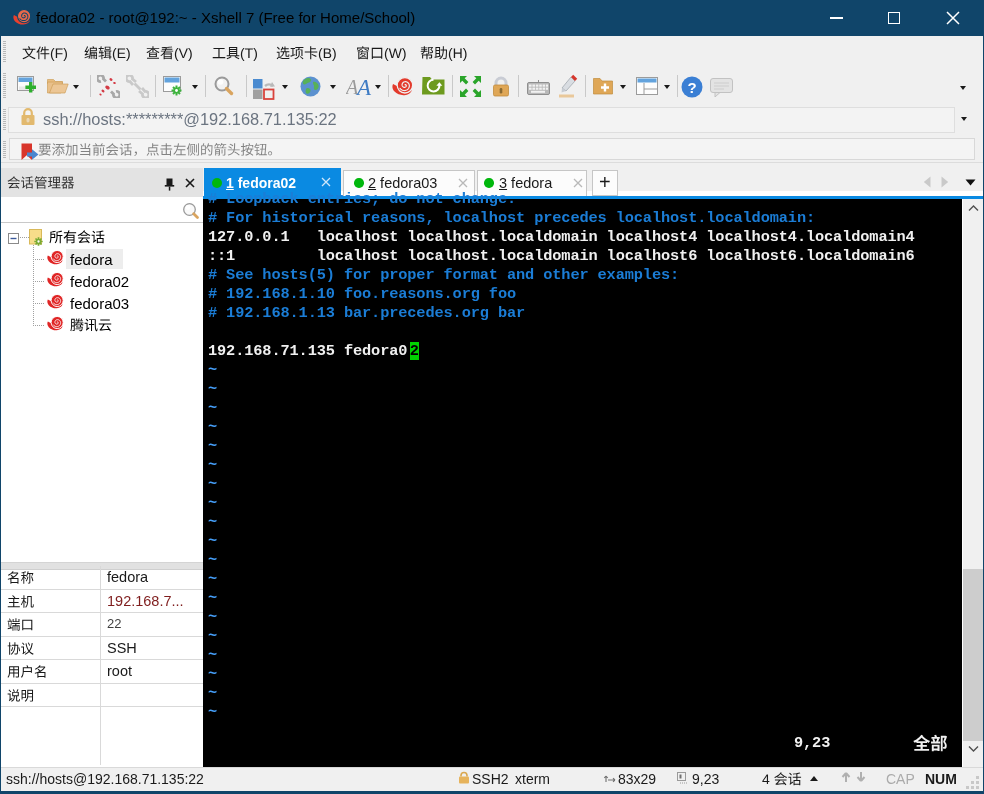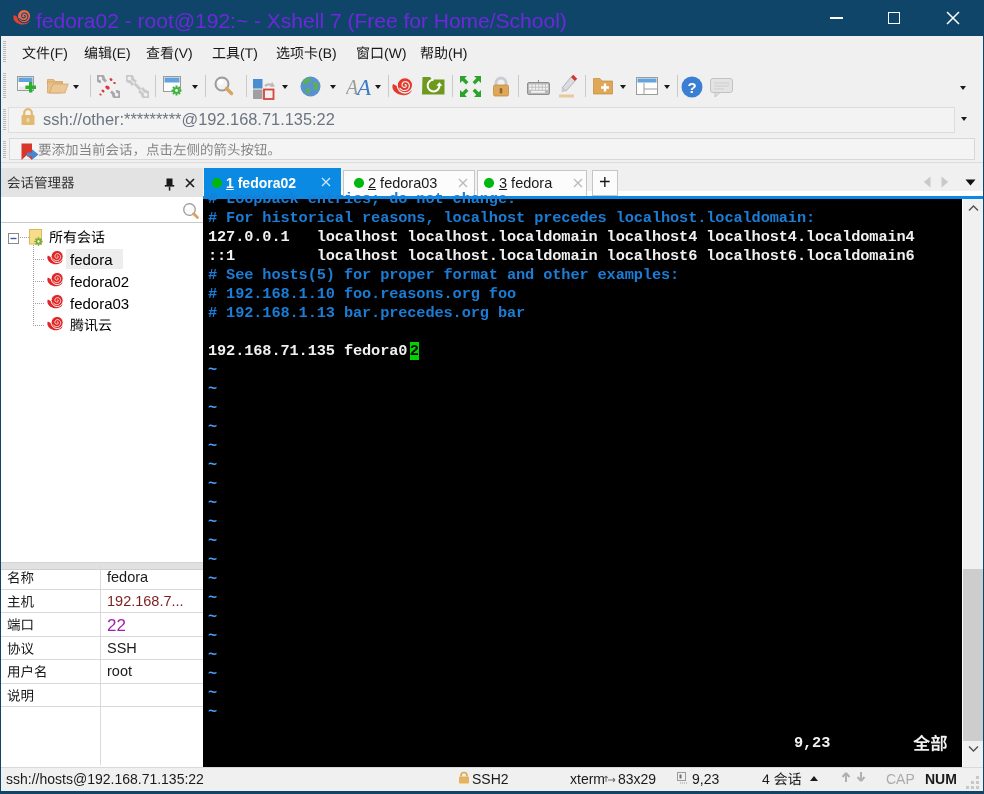--- a/index.html
+++ b/index.html
@@ -14,21 +14,21 @@
 .cur{background:#00d300;color:#000;position:relative;left:2.5px}
 
 </style></head><body>
 <div id="app">
 <div class="abs" style="left:0;top:0;width:984px;height:36px;background:#10456a"></div>
 <div class="abs" style="left:13px;top:9px;line-height:0"><svg width="18.0" height="16.2" viewBox="0 0 20 18">
         <path d="M1.0 6.6 C-0.2 9.0 0.4 11.8 2.4 13.9 C4.7 16.3 8.4 17.6 11.9 17.3 C15.3 17.0 17.9 15.2 18.9 12.8 L13.4 9.6 C12.1 10.8 10.2 11.2 8.4 10.6 Z" fill="#e8402e"></path>
         <circle cx="12.3" cy="7.9" r="7.35" fill="#e8694a" stroke="#10456a" stroke-width="1.2"></circle>
         <path d="M12.49 7.23 L12.58 7.22 L12.67 7.22 L12.77 7.23 L12.87 7.25 L12.98 7.29 L13.08 7.34 L13.18 7.41 L13.27 7.50 L13.36 7.59 L13.43 7.71 L13.49 7.83 L13.54 7.97 L13.58 8.12 L13.59 8.28 L13.59 8.44 L13.56 8.60 L13.51 8.77 L13.44 8.94 L13.35 9.10 L13.24 9.25 L13.11 9.39 L12.95 9.52 L12.78 9.63 L12.59 9.73 L12.38 9.80 L12.16 9.85 L11.93 9.87 L11.70 9.87 L11.46 9.84 L11.22 9.78 L10.98 9.69 L10.75 9.56 L10.54 9.41 L10.33 9.24 L10.15 9.03 L9.98 8.80 L9.85 8.55 L9.74 8.27 L9.66 7.98 L9.61 7.68 L9.60 7.37 L9.63 7.05 L9.69 6.73 L9.79 6.41 L9.93 6.11 L10.11 5.81 L10.32 5.54 L10.57 5.28 L10.85 5.06 L11.16 4.86 L11.50 4.70 L11.86 4.57 L12.24 4.49 L12.63 4.45 L13.03 4.46 L13.43 4.51 L13.83 4.61 L14.22 4.75 L14.60 4.94 L14.95 5.18 L15.29 5.46 L15.59 5.79 L15.86 6.15 L16.08 6.54 L16.27 6.96 L16.40 7.41 L16.49 7.88 L16.52 8.36 L16.50 8.84 L16.42 9.33 L16.28 9.81 L16.09 10.27 L15.84 10.72 L15.54 11.14 L15.19 11.53 L14.79 11.88 L14.35 12.19 L13.87 12.45 L13.36 12.65 L12.82 12.80 L12.27 12.88 L11.70 12.90 L11.12 12.86 L10.55 12.75 L9.99 12.57 L9.45 12.33 L8.93 12.02 L8.44 11.66 L8.00 11.23 L7.60 10.76" fill="none" stroke="#10456a" stroke-width="1.12" stroke-linecap="round"></path>
       </svg></div>
-<div class="abs" style="left:36px;top:9px;font-size:21px;color:#6d28d9">fedora02 - root@192:~ - Xshell 7 (Free for Home/School)</div>
+<div class="abs" style="left:36px;top:9px;font-size:15px;color:#000000">fedora02 - root@192:~ - Xshell 7 (Free for Home/School)</div>
 <div class="abs" style="left:830px;top:17px;width:13px;height:1.6px;background:#fff"></div>
 <div class="abs" style="left:888px;top:11.5px;width:12px;height:12px;border:1.4px solid #fff"></div>
 <svg class="abs" style="left:946px;top:11px" width="14" height="14">
 <path d="M1 1 L13 13 M13 1 L1 13" stroke="#fff" stroke-width="1.5"></path>
     </svg>
 <div class="abs" style="left:0;top:36px;width:984px;height:32px;background:#f0f0f0"></div>
 <div class="grip" style="left:3px;top:41px;height:22px"></div>
 <div style="position:absolute;left:22.0px;top:43.4px;line-height:0"><svg width="45.9" height="19.6" viewBox="0 0 45.9 19.6" style="overflow:visible" fill="#1a1a1a">
         <path transform="translate(0.00,15.12) scale(0.014000,-0.014000)" d="M724.8487548828125 629.7098388671875 802.04052734375 607.3994140625Q738.5506591796875 425.83935546875 639.8306884765625 293.9493408203125Q541.1107177734375 162.059326171875 403.13568115234375 71.619384765625Q265.16064453125 -18.820556640625 83.2105712890625 -77.5303955078125Q78.8704833984375 -68.68017578125 70.6903076171875 -55.3798828125Q62.5101318359375 -42.07958984375 53.24493408203125 -28.779296875Q43.979736328125 -15.47900390625 36.07958984375 -7.018798828125Q214.9095458984375 44.5709228515625 348.37445068359375 128.24566650390625Q481.83935546875 211.92041015625 574.8541870117188 335.460205078125Q667.8690185546875 459 724.8487548828125 629.7098388671875ZM270.101318359375 625.5897216796875Q327.0311279296875 470.780029296875 423.87591552734375 344.66534423828125Q520.720703125 218.5506591796875 656.7105712890625 129.37591552734375Q792.700439453125 40.201171875 967.0904541015625 -3.6787109375Q959.020263671875 -11.7489013671875 949.1700439453125 -24.35418701171875Q939.31982421875 -36.95947265625 930.4446411132812 -49.6497802734375Q921.5694580078125 -62.340087890625 915.4493408203125 -73.1903076171875Q736.1591796875 -23.580322265625 598.8892822265625 70.799560546875Q461.619384765625 165.179443359375 363.10455322265625 299.9493408203125Q264.5897216796875 434.71923828125 200.979736328125 603.499267578125ZM50.1497802734375 663.5506591796875H954.240234375V590.47900390625H50.1497802734375ZM423.07958984375 823.219970703125 501.00146484375 846.6505126953125Q524.2713623046875 811.04052734375 546.7362670898438 767.6255493164062Q569.201171875 724.2105712890625 579.861083984375 692.820556640625L497.4290771484375 666.219970703125Q488.1591796875 697.219970703125 466.86431884765625 741.719970703125Q445.5694580078125 786.219970703125 423.07958984375 823.219970703125Z"></path>
         <path transform="translate(14.00,15.12) scale(0.014000,-0.014000)" d="M604.2293701171875 827.9703369140625H679.2510986328125V-79.9703369140625H604.2293701171875ZM431.5694580078125 789.68017578125 503.861083984375 775.31982421875Q490.4710693359375 705.659912109375 470.88604736328125 638.3549194335938Q451.301025390625 571.0499267578125 426.6910400390625 512.8549194335938Q402.0810546875 454.659912109375 373.0311279296875 409.43994140625Q366.3509521484375 414.9500732421875 354.440673828125 422.15521240234375Q342.5303955078125 429.3603515625 330.42510986328125 436.06549072265625Q318.31982421875 442.7706298828125 308.859619140625 446.720703125Q337.9095458984375 488.380615234375 361.6295166015625 543.6255493164062Q385.3494873046875 598.8704833984375 402.95947265625 661.7254028320312Q420.5694580078125 724.580322265625 431.5694580078125 789.68017578125ZM441.4305419921875 635.28076171875H908.7503662109375V561.59912109375H422.5101318359375ZM316.6099853515625 341.180908203125H952.6505126953125V267.499267578125H316.6099853515625ZM267.6490478515625 836.3603515625 338.7706298828125 814.7098388671875Q307.380615234375 730.31982421875 265.820556640625 647.8947143554688Q224.260498046875 565.4696044921875 175.8104248046875 492.65447998046875Q127.3603515625 419.83935546875 74.80029296875 363.059326171875Q71.240234375 371.9095458984375 63.53509521484375 385.96490478515625Q55.8299560546875 400.020263671875 47.34478759765625 414.2706298828125Q38.859619140625 428.52099609375 31.739501953125 437.3712158203125Q79.0093994140625 486.2510986328125 122.559326171875 550.3509521484375Q166.1092529296875 614.4508056640625 203.6591796875 687.5506591796875Q241.2091064453125 760.6505126953125 267.6490478515625 836.3603515625ZM166.59912109375 578.6396484375 237.500732421875 649.541259765625 238.720703125 648.541259765625V-78.140380859375H166.59912109375Z"></path>
@@ -227,21 +227,21 @@
     </svg>
 <div class="caret" style="left:960.0px;top:86.0px"></div>
 <div class="abs" style="left:0;top:104px;width:984px;height:32px;background:#f0f0f0"></div>
 <div class="grip" style="left:3px;top:109px;height:22px"></div>
 <div class="abs" style="left:8px;top:107px;width:947px;height:26px;background:#f3f3f3;border:1px solid #dedede"></div>
 <svg class="abs" style="left:20px;top:107px" width="16" height="20">
       <path d="M4.2 8 V6 a3.8 3.8 0 0 1 7.6 0 V8" fill="none" stroke="#e2b96e" stroke-width="2.2"></path>
 <rect x="1.5" y="8" width="13" height="10" rx="1" fill="#e2b96e"></rect>
 <rect x="6.5" y="11" width="3" height="4.5" rx="1.4" fill="#f0f0f0" opacity="0.55"></rect>
     </svg>
-<div class="abs" style="left:43px;top:109.5px;font-size:16.4px;color:#6b7480">ssh://other:*********@192.168.71.135:22</div>
+<div class="abs" style="left:43px;top:109.5px;font-size:16.4px;color:#6b7480">ssh://hosts:*********@192.168.71.135:22</div>
 <div class="caret" style="left:961.0px;top:117.0px"></div>
 <div class="abs" style="left:0;top:136px;width:984px;height:27px;background:#f0f0f0;border-bottom:1px solid #dcdcdc"></div>
 <div class="grip" style="left:3px;top:141px;height:18px"></div>
 <div class="abs" style="left:9px;top:138px;width:966px;height:22px;background:#f4f4f4;border:1px solid #d8d8d8"></div>
 <svg class="abs" style="left:21px;top:143px" width="18" height="19">
       <path d="M0.5 0.5 h10.5 v16.5 L5.75 12.2 0.5 17 Z" fill="#d8352b"></path>
 <path d="M6 9.5 h5 v-3.2 l6.5 5.2 -6.5 5.2 v-3.2 h-5 z" fill="#4a86cf"></path>
     </svg>
 <div style="position:absolute;left:38.0px;top:139.8px;line-height:0"><svg width="243.0" height="18.9" viewBox="0 0 243.0 18.9" style="overflow:visible" fill="#828282">
         <path transform="translate(0.00,14.58) scale(0.013500,-0.013500)" d="M53.6396484375 297.5506591796875H946.7503662109375V231.499267578125H53.6396484375ZM69.0296630859375 796.5506591796875H930.0701904296875V730.1092529296875H69.0296630859375ZM692.3089599609375 271 763.16064453125 250.419677734375Q728.6505126953125 169.3994140625 670.8704833984375 111.83935546875Q613.0904541015625 54.279296875 529.8704833984375 16.14434814453125Q446.6505126953125 -21.9906005859375 336.820556640625 -44.73553466796875Q226.9906005859375 -67.48046875 89.6005859375 -78.48046875Q85.6505126953125 -62.340087890625 77.3603515625 -44.00469970703125Q69.0701904296875 -25.6693115234375 59.3900146484375 -13.0390625Q234.5897216796875 -2.7691650390625 360.739501953125 27.68560791015625Q486.8892822265625 58.140380859375 568.6841430664062 117.0701904296875Q650.47900390625 176 692.3089599609375 271ZM186.3494873046875 101.1700439453125 239.6505126953125 154.201171875Q335.92041015625 137.0311279296875 431.55535888671875 116.16607666015625Q527.1903076171875 95.301025390625 616.80029296875 72.21600341796875Q706.4102783203125 49.1309814453125 784.6052856445312 25.02099609375Q862.80029296875 0.9110107421875 923.80029296875 -21.5289306640625L860.4290771484375 -80.020263671875Q784.59912109375 -48.80029296875 678.2691650390625 -16.6302490234375Q571.939208984375 15.539794921875 446.3892822265625 45.8798828125Q320.83935546875 76.219970703125 186.3494873046875 101.1700439453125ZM342.279296875 771.9500732421875H413.40087890625V422.3603515625H342.279296875ZM575.6490478515625 771.9500732421875H646.7706298828125V422.3603515625H575.6490478515625ZM189.861083984375 583.2091064453125V447.3306884765625H813.9688720703125V583.2091064453125ZM119.1295166015625 644.9703369140625H888.2105712890625V385.95947265625H119.1295166015625ZM186.3494873046875 101.1700439453125Q220.5694580078125 139.3900146484375 258.5093994140625 189.02496337890625Q296.4493408203125 238.659912109375 331.08428955078125 291.9898681640625Q365.71923828125 345.31982421875 389.939208984375 393.31982421875L465.52099609375 374.7894287109375Q441.6910400390625 327.3494873046875 408.22613525390625 276.4696044921875Q374.76123046875 225.5897216796875 339.68634033203125 179.7098388671875Q304.6114501953125 133.8299560546875 275.9515380859375 100.780029296875Z"></path>
@@ -353,21 +353,21 @@
 <div style="position:absolute;left:7.0px;top:591.5px;line-height:0"><svg width="27.0" height="18.9" viewBox="0 0 27.0 18.9" style="overflow:visible" fill="#1a1a1a">
         <path transform="translate(0.00,14.58) scale(0.013500,-0.013500)" d="M102.8096923828125 640.28076171875H897.0701904296875V566.59912109375H102.8096923828125ZM148.8299560546875 346.620849609375H855.8299560546875V273.71923828125H148.8299560546875ZM56.31982421875 27.3712158203125H947.900146484375V-46.0904541015625H56.31982421875ZM459.0390625 581.379150390625H540.1309814453125V-10.5897216796875H459.0390625ZM373.5289306640625 794.51953125 434.7503662109375 836.2105712890625Q467.3603515625 813.5506591796875 502.72540283203125 784.8057250976562Q538.0904541015625 756.060791015625 569.2355346679688 727.4258422851562Q600.380615234375 698.7908935546875 619.940673828125 674.7908935546875L554.59912109375 627.759765625Q536.819091796875 651.3697509765625 506.6490478515625 680.8947143554688Q476.47900390625 710.419677734375 441.50396728515625 740.5546264648438Q406.5289306640625 770.6895751953125 373.5289306640625 794.51953125Z"></path>
         <path transform="translate(13.50,14.58) scale(0.013500,-0.013500)" d="M542.16064453125 782.9703369140625H792.3994140625V711.8487548828125H542.16064453125ZM497.859619140625 782.9703369140625H570.541259765625V461.8502197265625Q570.541259765625 399.68017578125 564.6512451171875 328.14508056640625Q558.76123046875 256.6099853515625 542.1762084960938 183.8798828125Q525.5911865234375 111.1497802734375 492.8111572265625 43.5897216796875Q460.0311279296875 -23.9703369140625 406.2510986328125 -79.80029296875Q400.740966796875 -72.900146484375 390.30572509765625 -63.5499267578125Q379.8704833984375 -54.19970703125 368.54522705078125 -45.1295166015625Q357.219970703125 -36.059326171875 348.539794921875 -31.71923828125Q399.3697509765625 20.5506591796875 429.39471435546875 82.1005859375Q459.419677734375 143.6505126953125 474.0296630859375 209.28546142578125Q488.6396484375 274.92041015625 493.2496337890625 339.3603515625Q497.859619140625 403.80029296875 497.859619140625 462.240234375ZM758.9688720703125 782.9703369140625H833.4305419921875V61.8907470703125Q833.4305419921875 37.5709228515625 834.8455200195312 23.38604736328125Q836.260498046875 9.201171875 839.700439453125 5.5911865234375Q847.80029296875 -0.4088134765625 857.68017578125 -0.4088134765625Q863.340087890625 -0.4088134765625 871.5249633789062 -0.4088134765625Q879.7098388671875 -0.4088134765625 886.5897216796875 -0.4088134765625Q901.1295166015625 -0.4088134765625 907.3994140625 7.0311279296875Q911.2293701171875 11.64111328125 913.7543334960938 19.44610595703125Q916.279296875 27.2510986328125 917.279296875 45.0810546875Q918.8892822265625 62.301025390625 919.8892822265625 99.98590087890625Q920.8892822265625 137.6707763671875 921.499267578125 188.2105712890625Q932.95947265625 177.3104248046875 948.9547729492188 168.82525634765625Q964.9500732421875 160.340087890625 978.9703369140625 155.6099853515625Q978.9703369140625 127.780029296875 977.580322265625 96.25506591796875Q976.1903076171875 64.7301025390625 974.6052856445312 38.6201171875Q973.020263671875 12.5101318359375 971.240234375 -0.43994140625Q963.68017578125 -40.9500732421875 943.1700439453125 -56.0701904296875Q932 -63.020263671875 918.6848754882812 -66.49530029296875Q905.3697509765625 -69.9703369140625 889.5897216796875 -69.9703369140625Q879.2496337890625 -69.9703369140625 864.1646118164062 -69.9703369140625Q849.07958984375 -69.9703369140625 839.1295166015625 -69.9703369140625Q824.619384765625 -69.9703369140625 808.9142456054688 -65.520263671875Q793.2091064453125 -61.0701904296875 781.6490478515625 -50.56005859375Q773.47900390625 -42.8299560546875 768.3089599609375 -31.79486083984375Q763.138916015625 -20.759765625 761.0538940429688 2.49530029296875Q758.9688720703125 25.7503662109375 758.9688720703125 68.140380859375ZM51.979736328125 625.5506591796875H438.6099853515625V553.819091796875H51.979736328125ZM218.0390625 840.3603515625H290.5506591796875V-78.5303955078125H218.0390625ZM214.9189453125 581.179443359375 264.1497802734375 564.59912109375Q250.31982421875 503.59912109375 229.35491943359375 438.79412841796875Q208.3900146484375 373.9891357421875 182.1201171875 312.18414306640625Q155.8502197265625 250.379150390625 126.80029296875 197.18414306640625Q97.7503662109375 143.9891357421875 67.140380859375 106.819091796875Q60.80029296875 121.95947265625 49.03509521484375 141.63494873046875Q37.2698974609375 161.3104248046875 27.5897216796875 174.6707763671875Q56.0296630859375 208.500732421875 84.299560546875 255.380615234375Q112.5694580078125 302.260498046875 137.4493408203125 356.88531494140625Q162.3292236328125 411.5101318359375 182.40411376953125 468.96490478515625Q202.47900390625 526.419677734375 214.9189453125 581.179443359375ZM283.9906005859375 471.020263671875Q294.9906005859375 461.020263671875 317.62554931640625 436.82525634765625Q340.260498046875 412.6302490234375 366.00543212890625 383.93524169921875Q391.7503662109375 355.240234375 413.38531494140625 330.740234375Q435.020263671875 306.240234375 443.6302490234375 295.6302490234375L397.3994140625 234.138916015625Q386.3994140625 252.0390625 366.739501953125 279.68414306640625Q347.07958984375 307.3292236328125 324.00469970703125 337.499267578125Q300.9298095703125 367.6693115234375 280.07489013671875 393.7293701171875Q259.219970703125 419.7894287109375 245.8299560546875 435.299560546875Z"></path>
       </svg></div>
 <div class="abs" style="left:107px;top:592.8px;font-size:14.5px;color:#7f1d1d">192.168.7...</div>
 <div class="abs" style="left:0;top:613.0px;width:203px;height:23.5px;border-bottom:1px solid #d9d9d9"></div>
 <div style="position:absolute;left:7.0px;top:615.0px;line-height:0"><svg width="27.0" height="18.9" viewBox="0 0 27.0 18.9" style="overflow:visible" fill="#1a1a1a">
         <path transform="translate(0.00,14.58) scale(0.013500,-0.013500)" d="M375.539794921875 478.820556640625H956.8502197265625V410.9891357421875H375.539794921875ZM562.51953125 294.419677734375H622.5506591796875V-70.3104248046875H562.51953125ZM714.71923828125 294.419677734375H775.140380859375V-67.8704833984375H714.71923828125ZM626.939208984375 838.1903076171875H698.8408203125V580.240234375H626.939208984375ZM406.7894287109375 319.8502197265625H904.1497802734375V254.7489013671875H474.7908935546875V-79.3603515625H406.7894287109375ZM867.5289306640625 319.8502197265625H934.3603515625V-11.1591796875Q934.3603515625 -34.51953125 929.6903076171875 -48.45477294921875Q925.020263671875 -62.3900146484375 909.340087890625 -70.0701904296875Q893.43994140625 -77.580322265625 871.4048461914062 -79.55535888671875Q849.3697509765625 -81.5303955078125 815.539794921875 -81.5303955078125Q813.759765625 -68.340087890625 807.6146850585938 -51.28472900390625Q801.4696044921875 -34.2293701171875 794.739501953125 -21.59912109375Q816.1092529296875 -22.59912109375 833.2941284179688 -22.59912109375Q850.47900390625 -22.59912109375 856.3089599609375 -21.9891357421875Q867.5289306640625 -21.9891357421875 867.5289306640625 -10.379150390625ZM626.259033203125 455.780029296875 712.861083984375 437.6895751953125Q698.40087890625 395.0093994140625 685.0256958007812 350.559326171875Q671.6505126953125 306.1092529296875 659.5303955078125 275.1591796875L595.0889892578125 292.859619140625Q604.259033203125 327.3697509765625 613.259033203125 373.81982421875Q622.259033203125 420.2698974609375 626.259033203125 455.780029296875ZM418.739501953125 789.92041015625H488.52099609375V618.4710693359375H850.23876953125V789.92041015625H922.3603515625V552.419677734375H418.739501953125ZM50.0296630859375 651.620849609375H386.5897216796875V582.059326171875H50.0296630859375ZM43.5694580078125 94.5709228515625Q108.95947265625 108.0108642578125 200.0694580078125 130.28076171875Q291.179443359375 152.5506591796875 385.2293701171875 175.2105712890625L393.51953125 105.259033203125Q306.0296630859375 82.2091064453125 218.5897216796875 60.1591796875Q131.1497802734375 38.1092529296875 60.979736328125 19.8892822265625ZM82.2293701171875 523.739501953125 140.260498046875 533.8096923828125Q151.92041015625 476.7098388671875 161.27532958984375 412.3900146484375Q170.6302490234375 348.0701904296875 177.37518310546875 286.55535888671875Q184.1201171875 225.04052734375 185.7301025390625 175.5506591796875L125.578857421875 165.3104248046875Q124.138916015625 214.80029296875 117.89398193359375 276.70513916015625Q111.6490478515625 338.6099853515625 102.379150390625 403.12481689453125Q93.1092529296875 467.6396484375 82.2293701171875 523.739501953125ZM289.798828125 542.6895751953125 355.2901611328125 530.7894287109375Q348.0701904296875 480.5694580078125 339.15521240234375 424.799560546875Q330.240234375 369.0296630859375 320.21527099609375 312.73480224609375Q310.1903076171875 256.43994140625 300.4703369140625 205.64508056640625Q290.7503662109375 154.8502197265625 280.5303955078125 115.1903076171875L228.2293701171875 127.48046875Q237.6693115234375 167.92041015625 246.41424560546875 219.80029296875Q255.1591796875 271.68017578125 263.7091064453125 328.47503662109375Q272.259033203125 385.2698974609375 279.00396728515625 440.45477294921875Q285.7489013671875 495.6396484375 289.798828125 542.6895751953125ZM150.059326171875 810.3900146484375 213.500732421875 829.7503662109375Q234.16064453125 795.92041015625 253.90557861328125 755.0904541015625Q273.6505126953125 714.260498046875 282.8704833984375 684.04052734375L216.259033203125 660.7301025390625Q207.4290771484375 691.340087890625 188.1591796875 733.56005859375Q168.8892822265625 775.780029296875 150.059326171875 810.3900146484375Z"></path>
         <path transform="translate(13.50,14.58) scale(0.013500,-0.013500)" d="M126.939208984375 735.380615234375H876.500732421875V-50.5506591796875H795.798828125V659.9688720703125H204.52099609375V-55.4305419921875H126.939208984375ZM161.900146484375 107.0810546875H851.31982421875V30.279296875H161.900146484375Z"></path>
       </svg></div>
-<div class="abs" style="left:107px;top:616.2px;font-size:17px;color:#a21caf">22</div>
+<div class="abs" style="left:107px;top:616.2px;font-size:13px;color:#404040">22</div>
 <div class="abs" style="left:0;top:636.5px;width:203px;height:23.5px;border-bottom:1px solid #d9d9d9"></div>
 <div style="position:absolute;left:7.0px;top:638.5px;line-height:0"><svg width="27.0" height="18.9" viewBox="0 0 27.0 18.9" style="overflow:visible" fill="#1a1a1a">
         <path transform="translate(0.00,14.58) scale(0.013500,-0.013500)" d="M47.419677734375 605.80029296875H340.240234375V535.8487548828125H47.419677734375ZM160.4290771484375 840.3603515625H232.940673828125V-78.5303955078125H160.4290771484375ZM370.9500732421875 650.04052734375H788.419677734375V577.35888671875H370.9500732421875ZM759.5289306640625 650.04052734375H831.6505126953125Q831.6505126953125 650.04052734375 831.6505126953125 642.6154174804688Q831.6505126953125 635.1903076171875 831.4555053710938 626.2901611328125Q831.260498046875 617.3900146484375 831.260498046875 612.0499267578125Q827.04052734375 444.5101318359375 822.820556640625 329.240234375Q818.6005859375 213.9703369140625 812.6856079101562 140.8603515625Q806.7706298828125 67.7503662109375 798.16064453125 27.9703369140625Q789.5506591796875 -11.8096923828125 776.5506591796875 -28.5897216796875Q761.820556640625 -49.43994140625 744.7854614257812 -57.47503662109375Q727.7503662109375 -65.5101318359375 703.4102783203125 -68.460205078125Q680.240234375 -71.020263671875 642.7152709960938 -70.49530029296875Q605.1903076171875 -69.9703369140625 565.3603515625 -67.7503662109375Q564.3603515625 -51.1700439453125 558.460205078125 -30.6895751953125Q552.56005859375 -10.2091064453125 542.4898681640625 4.76123046875Q585.6396484375 1.1512451171875 621.7644653320312 0.34625244140625Q657.8892822265625 -0.458740234375 673.279296875 -0.458740234375Q687.1092529296875 -0.458740234375 695.9142456054688 2.62628173828125Q704.71923828125 5.7113037109375 711.71923828125 15.101318359375Q722.5491943359375 27.3212890625 729.879150390625 65.1512451171875Q737.2091064453125 102.981201171875 742.7340698242188 174.7510986328125Q748.259033203125 246.52099609375 752.2839965820312 358.86578369140625Q756.3089599609375 471.2105712890625 759.5289306640625 632.8502197265625ZM386.0390625 474.340087890625 453.8704833984375 460.9298095703125Q437.6505126953125 382.099853515625 410.04052734375 307.46490478515625Q382.4305419921875 232.8299560546875 347.820556640625 180.780029296875Q341.92041015625 185.900146484375 331.68017578125 193.60528564453125Q321.43994140625 201.3104248046875 310.19970703125 208.62554931640625Q298.95947265625 215.940673828125 290.6693115234375 220.28076171875Q324.499267578125 268.6005859375 348.439208984375 335.8104248046875Q372.379150390625 403.020263671875 386.0390625 474.340087890625ZM838.499267578125 458.2698974609375 901.6505126953125 471.0701904296875Q916.260498046875 425.5101318359375 930.4555053710938 373.25506591796875Q944.6505126953125 321 955.7355346679688 272.85491943359375Q966.820556640625 224.7098388671875 971.6005859375 189.759765625L902.499267578125 172.3994140625Q898.71923828125 208.3494873046875 888.71923828125 257.49456787109375Q878.71923828125 306.6396484375 865.71923828125 359.479736328125Q852.71923828125 412.31982421875 838.499267578125 458.2698974609375ZM549.0390625 830.6505126953125H620.7706298828125V651.5491943359375Q620.7706298828125 568.3292236328125 612.7706298828125 474.52423095703125Q604.7706298828125 380.71923828125 577.440673828125 283.69427490234375Q550.1107177734375 186.6693115234375 492.92584228515625 93.81439208984375Q435.740966796875 0.95947265625 337.5911865234375 -81.3603515625Q331.6910400390625 -72.68017578125 321.3408203125 -63.24493408203125Q310.9906005859375 -53.8096923828125 300.05535888671875 -44.65447998046875Q289.1201171875 -35.499267578125 280.0499267578125 -30.379150390625Q374.6895751953125 47.04052734375 428.81439208984375 133.80029296875Q482.939208984375 220.56005859375 508.68414306640625 310.9898681640625Q534.4290771484375 401.419677734375 541.7340698242188 488.32452392578125Q549.0390625 575.2293701171875 549.0390625 651.939208984375Z"></path>
         <path transform="translate(13.50,14.58) scale(0.013500,-0.013500)" d="M441.52099609375 766.020263671875Q474.7908935546875 573.6005859375 538.3657836914062 417.28076171875Q601.940673828125 260.9609375 708.4055786132812 150.4110107421875Q814.8704833984375 39.861083984375 975.5303955078125 -17.5289306640625Q966.8502197265625 -25.2091064453125 956.5 -37.03436279296875Q946.1497802734375 -48.859619140625 937.1895751953125 -60.96490478515625Q928.2293701171875 -73.0701904296875 922.1092529296875 -83.3104248046875Q797.5491943359375 -34.580322265625 705.939208984375 43.8697509765625Q614.3292236328125 122.31982421875 549.8892822265625 228.68487548828125Q485.4493408203125 335.0499267578125 442.31439208984375 466.8299560546875Q399.179443359375 598.6099853515625 370.95947265625 754.3900146484375ZM541.7894287109375 793.3603515625 605.40087890625 820.0108642578125Q626.4508056640625 787.060791015625 646.9157104492188 749.4157104492188Q667.380615234375 711.7706298828125 683.8455200195312 676.4305419921875Q700.3104248046875 641.0904541015625 708.3603515625 613.3603515625L640.23876953125 581.9298095703125Q632.35888671875 609.8798828125 616.7839965820312 646.219970703125Q601.2091064453125 682.56005859375 581.8292236328125 721.2901611328125Q562.4493408203125 760.020263671875 541.7894287109375 793.3603515625ZM832.138916015625 778.340087890625 908.5506591796875 766.099853515625Q884.3306884765625 623.8299560546875 845.8057250976562 496.159912109375Q807.28076171875 368.4898681640625 744.9508056640625 259.1497802734375Q682.620849609375 149.8096923828125 587.7908935546875 62.38458251953125Q492.9609375 -25.04052734375 355.52099609375 -86.820556640625Q350.7908935546875 -77.3603515625 342.80572509765625 -66.14508056640625Q334.820556640625 -54.9298095703125 326.640380859375 -43.9095458984375Q318.460205078125 -32.8892822265625 311.1700439453125 -25.2091064453125Q442.9298095703125 31.060791015625 533.1396484375 113.3907470703125Q623.3494873046875 195.720703125 682.0343627929688 299.35565185546875Q740.71923828125 402.9906005859375 775.7941284179688 523.6754760742188Q810.8690185546875 644.3603515625 832.138916015625 778.340087890625ZM112.9891357421875 771.219970703125 166.7503662109375 811.6707763671875Q190.1903076171875 789.3306884765625 214.82525634765625 762.2955932617188Q239.460205078125 735.260498046875 260.98516845703125 709.42041015625Q282.5101318359375 683.580322265625 294.7301025390625 663.240234375L237.8487548828125 615.83935546875Q225.4088134765625 637.179443359375 204.66387939453125 664.4095458984375Q183.9189453125 691.6396484375 159.97900390625 719.5647583007812Q136.0390625 747.4898681640625 112.9891357421875 771.219970703125ZM187.3994140625 -53.940673828125 174.3089599609375 16.060791015625 195.59912109375 47.6910400390625 380.43994140625 174.8017578125Q384.3900146484375 160.0513916015625 391.900146484375 141.3509521484375Q399.4102783203125 122.6505126953125 404.5303955078125 111.020263671875Q338.68017578125 63.9500732421875 298.3900146484375 34.85491943359375Q258.099853515625 5.759765625 235.979736328125 -10.8603515625Q213.859619140625 -27.48046875 203.71453857421875 -36.9305419921875Q193.5694580078125 -46.380615234375 187.3994140625 -53.940673828125ZM46.19970703125 526.6005859375H249.3603515625V454.0889892578125H46.19970703125ZM187.3994140625 -53.940673828125Q183.4493408203125 -45.6505126953125 175.5491943359375 -35.49530029296875Q167.6490478515625 -25.340087890625 159.16387939453125 -15.57489013671875Q150.6787109375 -5.8096923828125 143.55859375 -0.6895751953125Q156.23876953125 10.820556640625 171.6888427734375 36.6107177734375Q187.138916015625 62.40087890625 187.138916015625 100.6910400390625V526.6005859375H259.820556640625V46.500732421875Q259.820556640625 46.500732421875 252.700439453125 38.96563720703125Q245.580322265625 31.4305419921875 234.59515380859375 19.83538818359375Q223.6099853515625 8.240234375 212.62481689453125 -5.3299560546875Q201.6396484375 -18.900146484375 194.51953125 -31.77532958984375Q187.3994140625 -44.6505126953125 187.3994140625 -53.940673828125Z"></path>
       </svg></div>
 <div class="abs" style="left:107px;top:639.8px;font-size:14.5px;color:#1a1a1a">SSH</div>
 <div class="abs" style="left:0;top:660.0px;width:203px;height:23.5px;border-bottom:1px solid #d9d9d9"></div>
 <div style="position:absolute;left:7.0px;top:662.0px;line-height:0"><svg width="40.5" height="18.9" viewBox="0 0 40.5 18.9" style="overflow:visible" fill="#1a1a1a">
         <path transform="translate(0.00,14.58) scale(0.013500,-0.013500)" d="M195.820556640625 769.8704833984375H842.6693115234375V697.7489013671875H195.820556640625ZM195.820556640625 536.6005859375H841.179443359375V465.6490478515625H195.820556640625ZM190.3306884765625 297.720703125H843.1295166015625V226.59912109375H190.3306884765625ZM153.299560546875 769.8704833984375H227.1512451171875V406.9906005859375Q227.1512451171875 350.260498046875 222.26123046875 284.9703369140625Q217.3712158203125 219.68017578125 203.5911865234375 153.3900146484375Q189.8111572265625 87.099853515625 162.64111328125 25.979736328125Q135.4710693359375 -35.140380859375 90.301025390625 -85.140380859375Q84.7908935546875 -77.240234375 73.96563720703125 -67.58502197265625Q63.140380859375 -57.9298095703125 51.92510986328125 -49.16461181640625Q40.7098388671875 -40.3994140625 32.0296630859375 -35.6693115234375Q73.6396484375 11.16064453125 98.05462646484375 66.07562255859375Q122.4696044921875 120.9906005859375 134.27459716796875 179.4906005859375Q146.07958984375 237.9906005859375 149.6895751953125 296.18560791015625Q153.299560546875 354.380615234375 153.299560546875 407.380615234375ZM812.578857421875 769.8704833984375H886.820556640625V22.2510986328125Q886.820556640625 -14.059326171875 876.5654907226562 -33.27459716796875Q866.3104248046875 -52.4898681640625 841.240234375 -62.1700439453125Q816.3900146484375 -71.240234375 771.1349487304688 -73.30029296875Q725.8798828125 -75.3603515625 654.6099853515625 -74.3603515625Q652.43994140625 -60 644.539794921875 -38.51953125Q636.6396484375 -17.0390625 628.739501953125 -1.8487548828125Q664.1092529296875 -3.23876953125 696.59912109375 -3.43377685546875Q729.0889892578125 -3.6287841796875 752.9189453125 -3.32379150390625Q776.7489013671875 -3.018798828125 786.35888671875 -3.018798828125Q800.9688720703125 -2.4088134765625 806.7738647460938 2.89617919921875Q812.578857421875 8.201171875 812.578857421875 22.421142578125ZM467.4493408203125 742.539794921875H543.0810546875V-70.6302490234375H467.4493408203125Z"></path>
         <path transform="translate(13.50,14.58) scale(0.013500,-0.013500)" d="M169.0390625 685.04052734375H247.0108642578125V467.2901611328125Q247.0108642578125 406.1201171875 241.70587158203125 334.08502197265625Q236.40087890625 262.0499267578125 220.87591552734375 187.62481689453125Q205.3509521484375 113.19970703125 175.801025390625 43.05462646484375Q146.2510986328125 -27.0904541015625 98.76123046875 -85.700439453125Q91.861083984375 -78.4102783203125 80.060791015625 -69.4500732421875Q68.260498046875 -60.4898681640625 55.76519775390625 -52.419677734375Q43.2698974609375 -44.3494873046875 33.8096923828125 -40.619384765625Q79.739501953125 15.04052734375 106.92437744140625 79.67547607421875Q134.1092529296875 144.3104248046875 147.35418701171875 212.140380859375Q160.59912109375 279.9703369140625 164.819091796875 345.4102783203125Q169.0390625 410.8502197265625 169.0390625 467.2901611328125ZM440.5491943359375 826.219970703125 513.3509521484375 845.140380859375Q531.180908203125 810.48046875 548.2058715820312 769.6255493164062Q565.2308349609375 728.7706298828125 574.2308349609375 699.16064453125L498.259033203125 676.2901611328125Q490.0390625 707.1201171875 473.2091064453125 748.9500732421875Q456.379150390625 790.780029296875 440.5491943359375 826.219970703125ZM218.0701904296875 685.04052734375H845.4508056640625V277.9095458984375H769.259033203125V614.698974609375H218.0701904296875ZM218.4102783203125 413.9906005859375H810.539794921875V343.6490478515625H218.4102783203125Z"></path>
@@ -455,21 +455,21 @@
       <path d="M1 1.5 L5.5 6 L10 1.5" fill="none" stroke="#505050" stroke-width="1.4"></path>
     </svg>
 <div class="abs" style="left:963px;top:569px;width:20px;height:172px;background:#cdcdcd"></div>
 <div class="abs" style="left:0;top:767px;width:984px;height:24px;background:#f0f0f0;border-top:1px solid #d9d9d9"></div>
 <div class="abs" style="left:6px;top:770.5px;font-size:14px;color:#1a1a1a">ssh://hosts@192.168.71.135:22</div>
 <svg class="abs" style="left:458px;top:771px" width="12" height="13">
       <path d="M3 5.5 V4.5 a3 3 0 0 1 6 0 V5.5" fill="none" stroke="#d9a74f" stroke-width="1.6"></path>
 <rect x="1" y="5.5" width="10" height="7" rx="1" fill="#e6b35c"></rect>
     </svg>
 <div class="abs" style="left:472px;top:771px;font-size:14px;color:#1a1a1a">SSH2</div>
-<div class="abs" style="left:570px;top:771px;font-size:14px;color:#1a1a1a">xterm</div>
+<div class="abs" style="left:515px;top:771px;font-size:14px;color:#1a1a1a">xterm</div>
 <svg class="abs" style="left:604px;top:772px" width="13" height="12">
       <path d="M2 10 V4 M2 4 l-1.8 2 M2 4 l1.8 2 M4 8 h7 M11 8 l-2 -1.8 M11 8 l-2 1.8" stroke="#707070" stroke-width="1.1" fill="none"></path>
     </svg>
 <div class="abs" style="left:618px;top:771px;font-size:14px;color:#1a1a1a">83x29</div>
 <svg class="abs" style="left:677px;top:772px" width="12" height="12">
       <rect x="0.5" y="0.5" width="8" height="8" fill="none" stroke="#9a9a9a"></rect>
 <path d="M3 11 h8" stroke="#9a9a9a" stroke-dasharray="1 1"></path>
       <rect x="2.5" y="2.5" width="2" height="4" fill="#707070"></rect>
     </svg>
 <div class="abs" style="left:692px;top:771px;font-size:14px;color:#1a1a1a">9,23</div>

